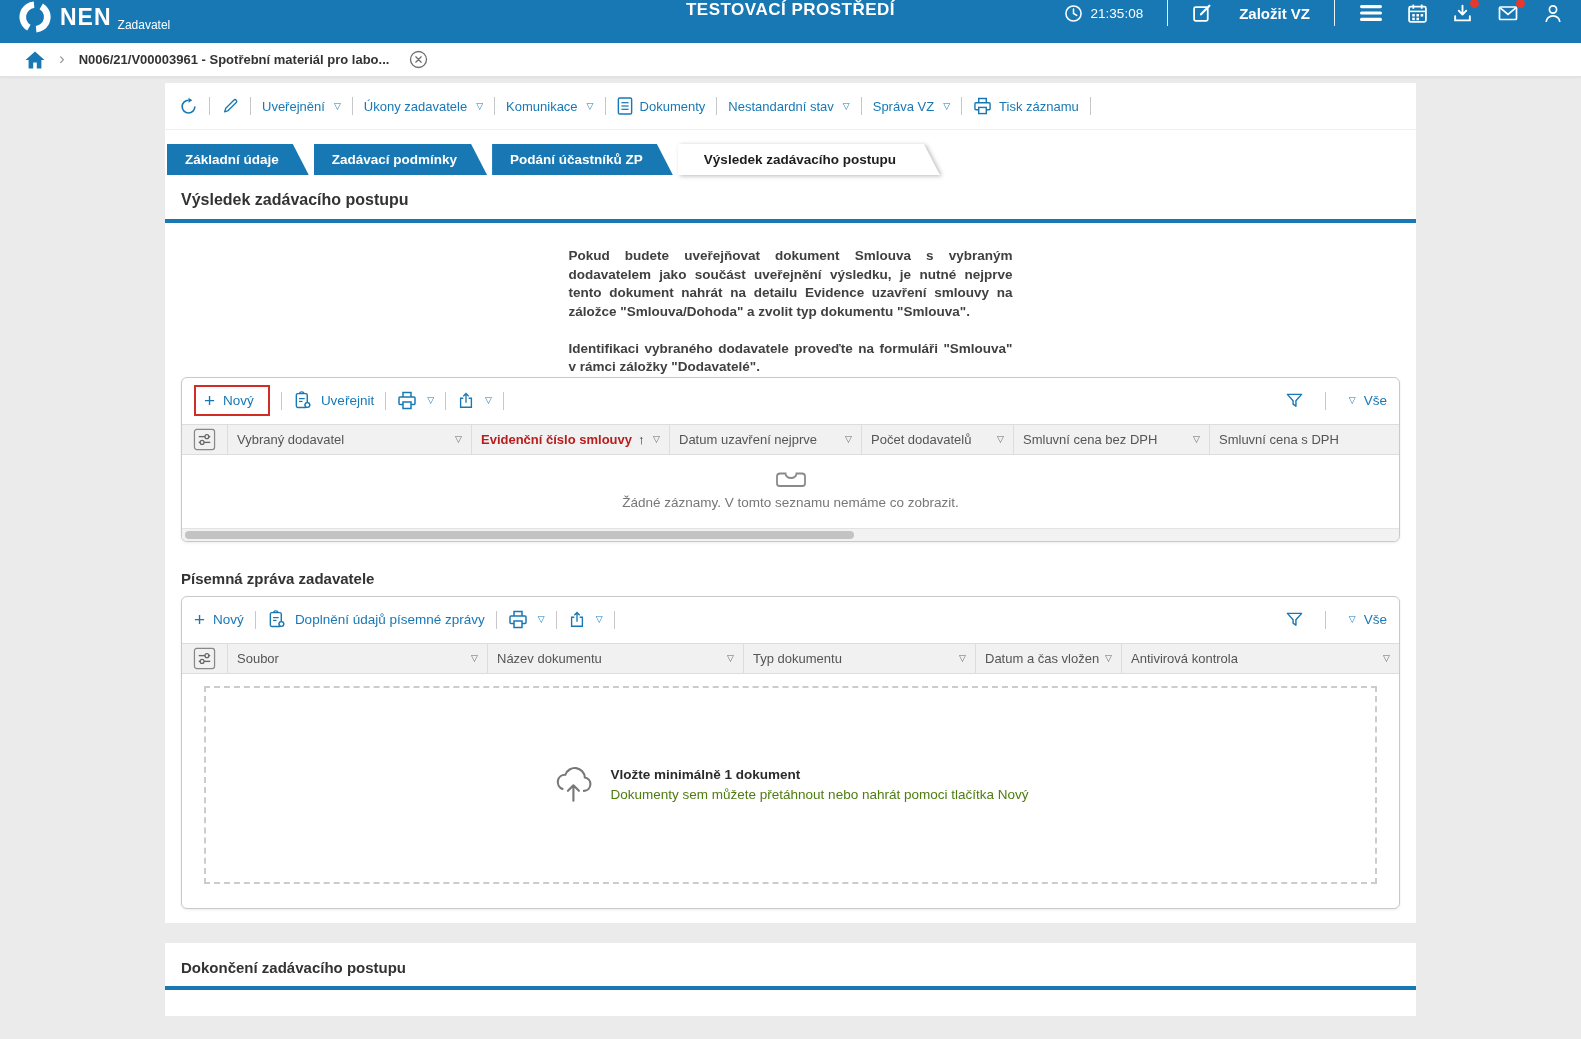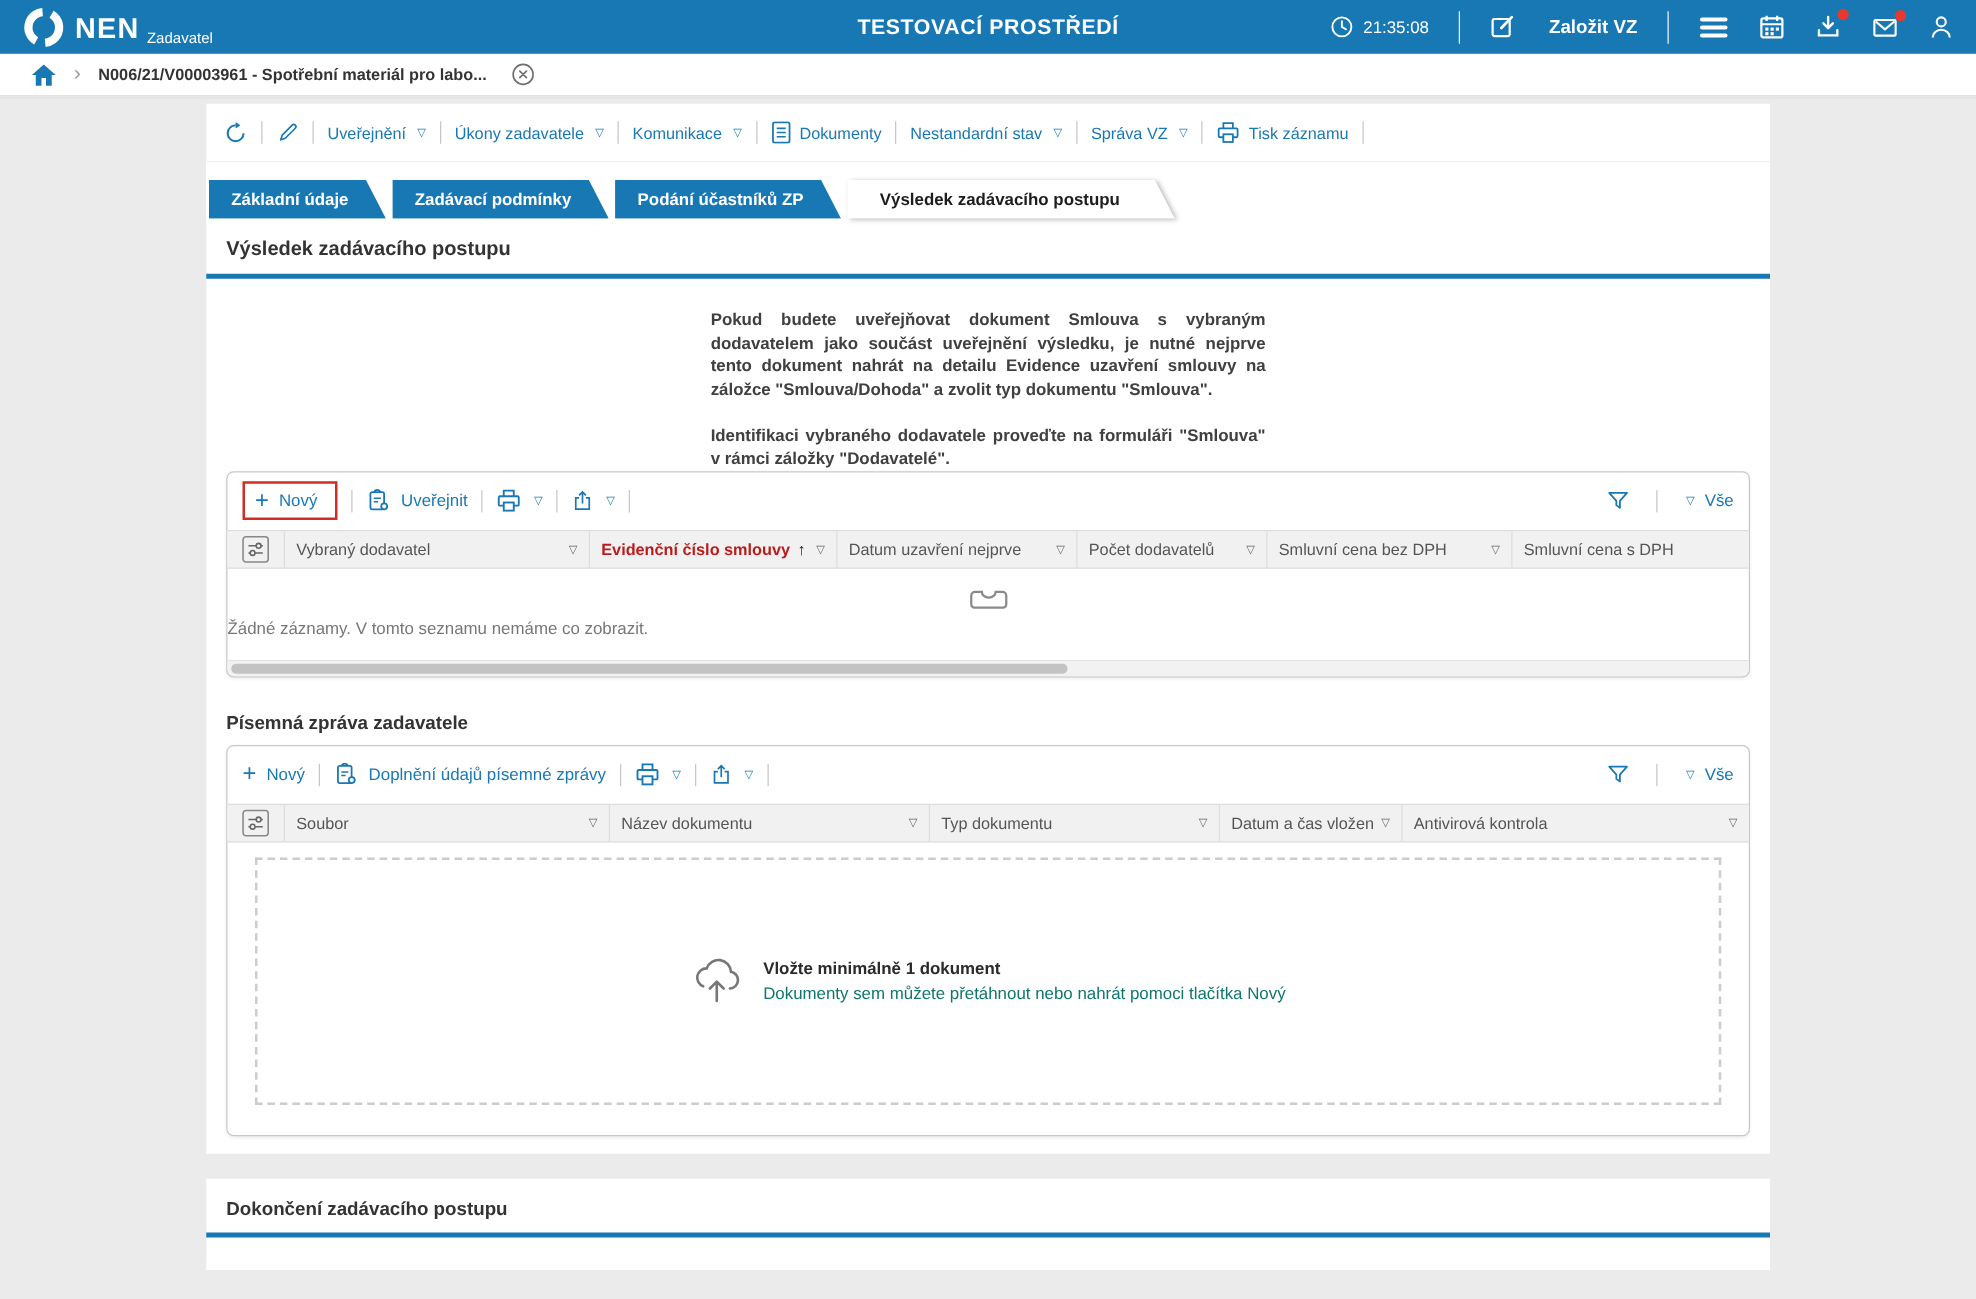--- a/index.html
+++ b/index.html
@@ -11,21 +11,21 @@
   }
   *{box-sizing:border-box;margin:0;padding:0;}
   html,body{width:1581px;}
   body{
     height:1039px;overflow:hidden;background:var(--page-bg);
     font-family:"Liberation Sans","DejaVu Sans",sans-serif;font-size:13px;color:#333;
   }
   svg{display:block;}
 
   
-  .topbar{height:43px;background:var(--blue);display:flex;align-items:center;padding:0 18px;position:relative;color:#fff;}
+  .topbar{height:43px;background:var(--blue);display:flex;align-items:flex-start;padding:0 18px;position:relative;color:#fff;}
   .logo-area{display:flex;align-items:flex-start;gap:8px;z-index:2;}
   .logo-text{font-size:23px;font-weight:bold;letter-spacing:1px;line-height:34px;}
   .logo-sub{font-size:12px;align-self:flex-end;margin-bottom:2px;margin-left:-2px;}
   .env-title{position:absolute;left:0;right:0;text-align:center;font-weight:bold;font-size:17px;letter-spacing:.5px;z-index:1;}
   .topbar-right{margin-left:auto;display:flex;align-items:center;gap:24px;z-index:2;}
   .tb-time{display:flex;align-items:center;gap:8px;font-size:13.5px;}
   .tb-new{display:flex;align-items:center;gap:26px;font-weight:bold;font-size:15px;cursor:pointer;}
   .vsep{width:1px;height:26px;background:rgba(255,255,255,.9);}
   .icon-btn{position:relative;cursor:pointer;display:flex;align-items:center;}
   .badge-dot{position:absolute;top:-4px;right:-6px;width:9px;height:9px;border-radius:50%;background:var(--badge);}
@@ -87,31 +87,31 @@
   .t1-c4{width:152px;flex:none;}
   .t1-c5{width:196px;flex:none;}
   .t1-c6{flex:1;}
   .t2-c1{width:260px;flex:none;}
   .t2-c2{width:256px;flex:none;}
   .t2-c3{width:232px;flex:none;}
   .t2-c4{width:146px;flex:none;}
   .t2-c5{flex:1;}
 
   
-  .empty-state{padding:16px 0 18px;color:#777;font-size:13.5px;}
+  .empty-state{text-align:center;padding:16px 0 18px;color:#777;font-size:13.5px;}
   .empty-state svg{margin:0 auto 7px;}
 
   
   .hscrollbar{height:13px;background:#f2f2f2;border-top:1px solid #e3e3e3;border-radius:0 0 6px 6px;position:relative;}
   .hthumb{position:absolute;left:3px;top:2px;height:8px;width:55%;background:#c3c3c3;border-radius:4px;cursor:pointer;}
 
   
   .dropzone{margin:12px 22px 24px;border:2px dashed #ccc;height:198px;display:flex;align-items:center;justify-content:center;gap:16px;}
   .dz-title{font-weight:bold;color:#2b2b2b;font-size:13.5px;margin-bottom:5px;}
-  .dz-hint{color:#0f766e;font-size:13.5px;}
+  .dz-hint{color:#4d7c0f;font-size:13.5px;}
 
   .panel-pad-bottom{height:14px;}
   .gray-gap{height:20px;}
   .card2{padding-bottom:26px;}
   .completion-title{font-size:15px;font-weight:bold;color:#333;padding:16px 16px 10px;border-bottom:4px solid var(--blue);}
 </style>
 </head>
 <body>
 
 <header class="topbar">

